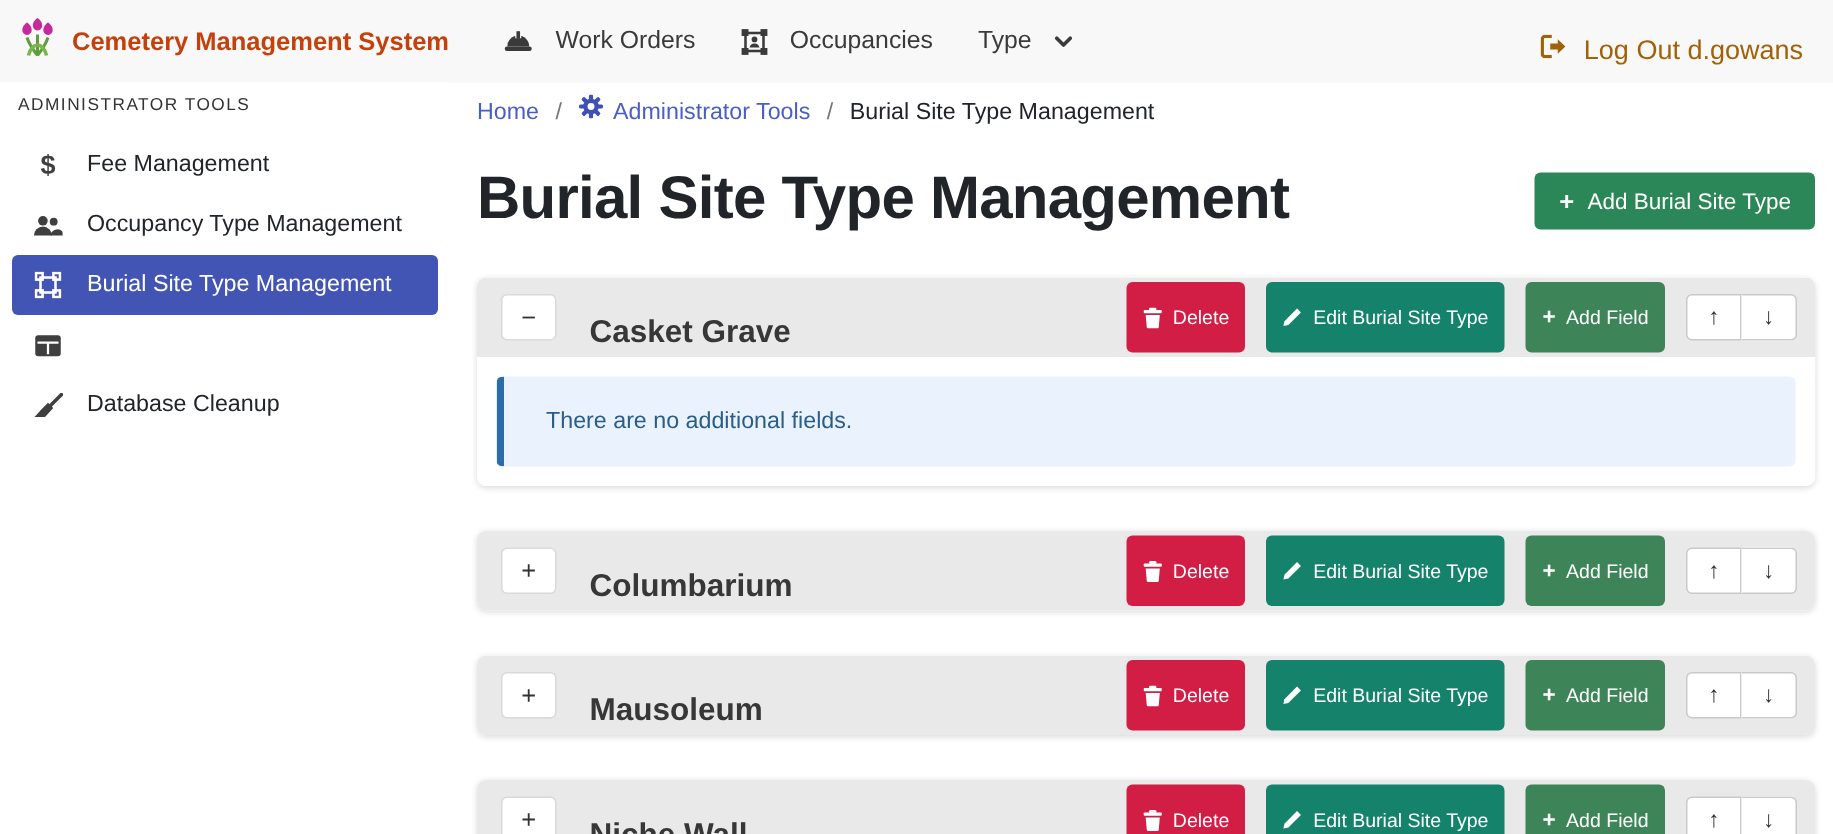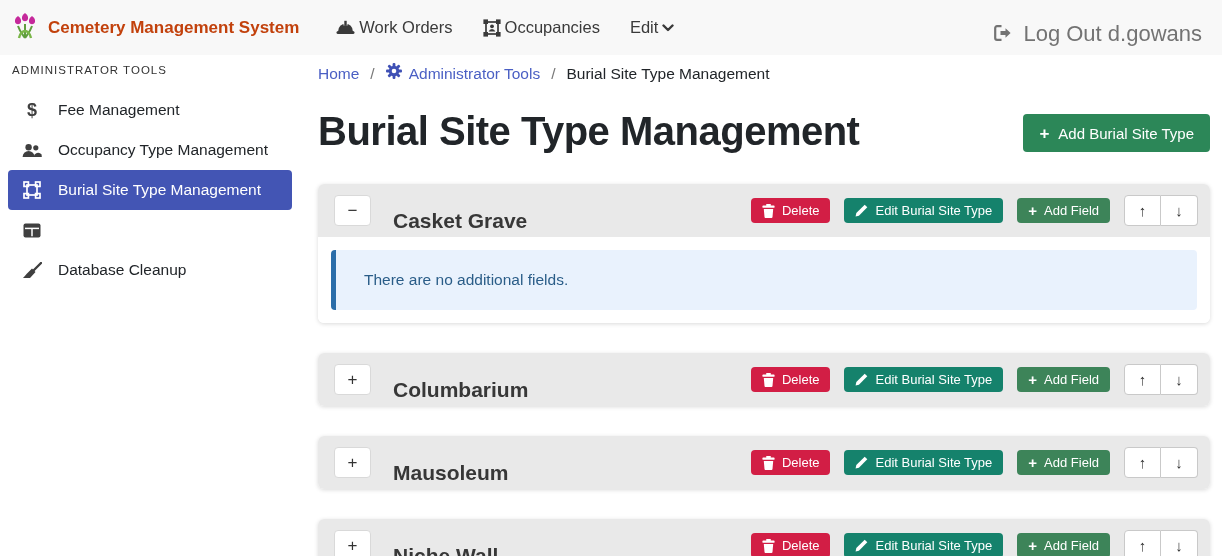--- a/index.html
+++ b/index.html
@@ -18,28 +18,28 @@
     align-items: center;
     padding: 0 20px 0 12px;
   }
   .brand {
     display: flex; align-items: center; gap: 10px;
     cursor: pointer;
   }
   .brand-title { font-size: 17px; font-weight: 700; color: #c2410c; }
   .nav-links { display: flex; align-items: center; margin-left: 22px; }
   .nav-link {
-    display: flex; align-items: center; gap: 4px;
+    display: flex; align-items: center; gap: 15px;
     padding: 0 15px; font-size: 16.5px; color: #3a3a3a; cursor: pointer;
     height: 55px;
     justify-content: center;
   }
   .nav-link .icn { display: flex; align-items: center; color: #3a3a3a; }
   .logout { margin-left: auto; display: flex; align-items: center; gap: 10px;
-    font-size: 22px; color: #737373; cursor: pointer; margin-top: 12px; }
+    font-size: 18px; color: #a16207; cursor: pointer; margin-top: 12px; }
 
   
   .layout { display: flex; height: 501px; }
 
   
   .sidebar { width: 300px; flex-shrink: 0; padding-top: 8px; background: #fff; }
   .sidebar-heading {
     font-size: 11.5px; letter-spacing: 1px; color: #333;
     padding: 0 12px; line-height: 14px; margin-bottom: 13px;
   }
@@ -79,21 +79,21 @@
     display: flex; align-items: center; padding: 0 12px 0 16px; gap: 0;
   }
   .toggle-btn {
     width: 37px; height: 31px; background: #fff; border: 1px solid #d9d9d9;
     border-radius: 4px; font-size: 17px; color: #333; cursor: pointer;
     display: flex; align-items: center; justify-content: center;
     margin-right: 22px; font-family: inherit; flex-shrink: 0;
   }
   .card-title { font-size: 21px; font-weight: 700; color: #373737; white-space: nowrap; margin-top: 21px; }
   .card-actions { margin-left: auto; display: flex; align-items: center; gap: 14px; }
-  .btn { display: flex; align-items: center; gap: 7px; height: 25px; padding: 0 11px;
+  .btn { display: flex; align-items: center; gap: 7px; height: 47px; padding: 0 11px;
     border: none; border-radius: 4px; color: #fff; font-size: 13px; cursor: pointer;
     font-family: inherit; white-space: nowrap; }
   .btn .icn { display: flex; align-items: center; }
   .btn-delete { background: #d21e45; }
   .btn-edit { background: #15826c; }
   .btn-addfield { background: #3d8459; }
   .btn-addfield .plus-glyph { font-size: 15px; }
   .updown { display: flex; }
   .updown button {
     width: 37px; height: 31px; background: #fff; border: 1px solid #c9c9c9;
@@ -151,21 +151,21 @@
           <rect x="13" y="0.4" width="4.6" height="4.6" fill="currentColor"></rect>
           <rect x="0.4" y="13" width="4.6" height="4.6" fill="currentColor"></rect>
           <rect x="13" y="13" width="4.6" height="4.6" fill="currentColor"></rect>
           <circle cx="9" cy="7.3" r="1.9" fill="currentColor"></circle>
           <path d="M5.7 12.6 a3.4 3.4 0 0 1 6.6 0 Z" fill="currentColor"></path>
         </svg>
       </span>
       <span>Occupancies</span>
     </div>
     <div class="nav-link">
-      <span>Edit</span>
+      <span>Type</span>
       <span class="icn">
         <svg width="12" height="8" viewBox="0 0 12 8">
           <path d="M1.5 1.5 L6 6 L10.5 1.5" fill="none" stroke="currentColor" stroke-width="2.4" stroke-linecap="round" stroke-linejoin="round"></path>
         </svg>
       </span>
     </div>
   </div>
 
   <div class="logout">
     <span class="icn">

